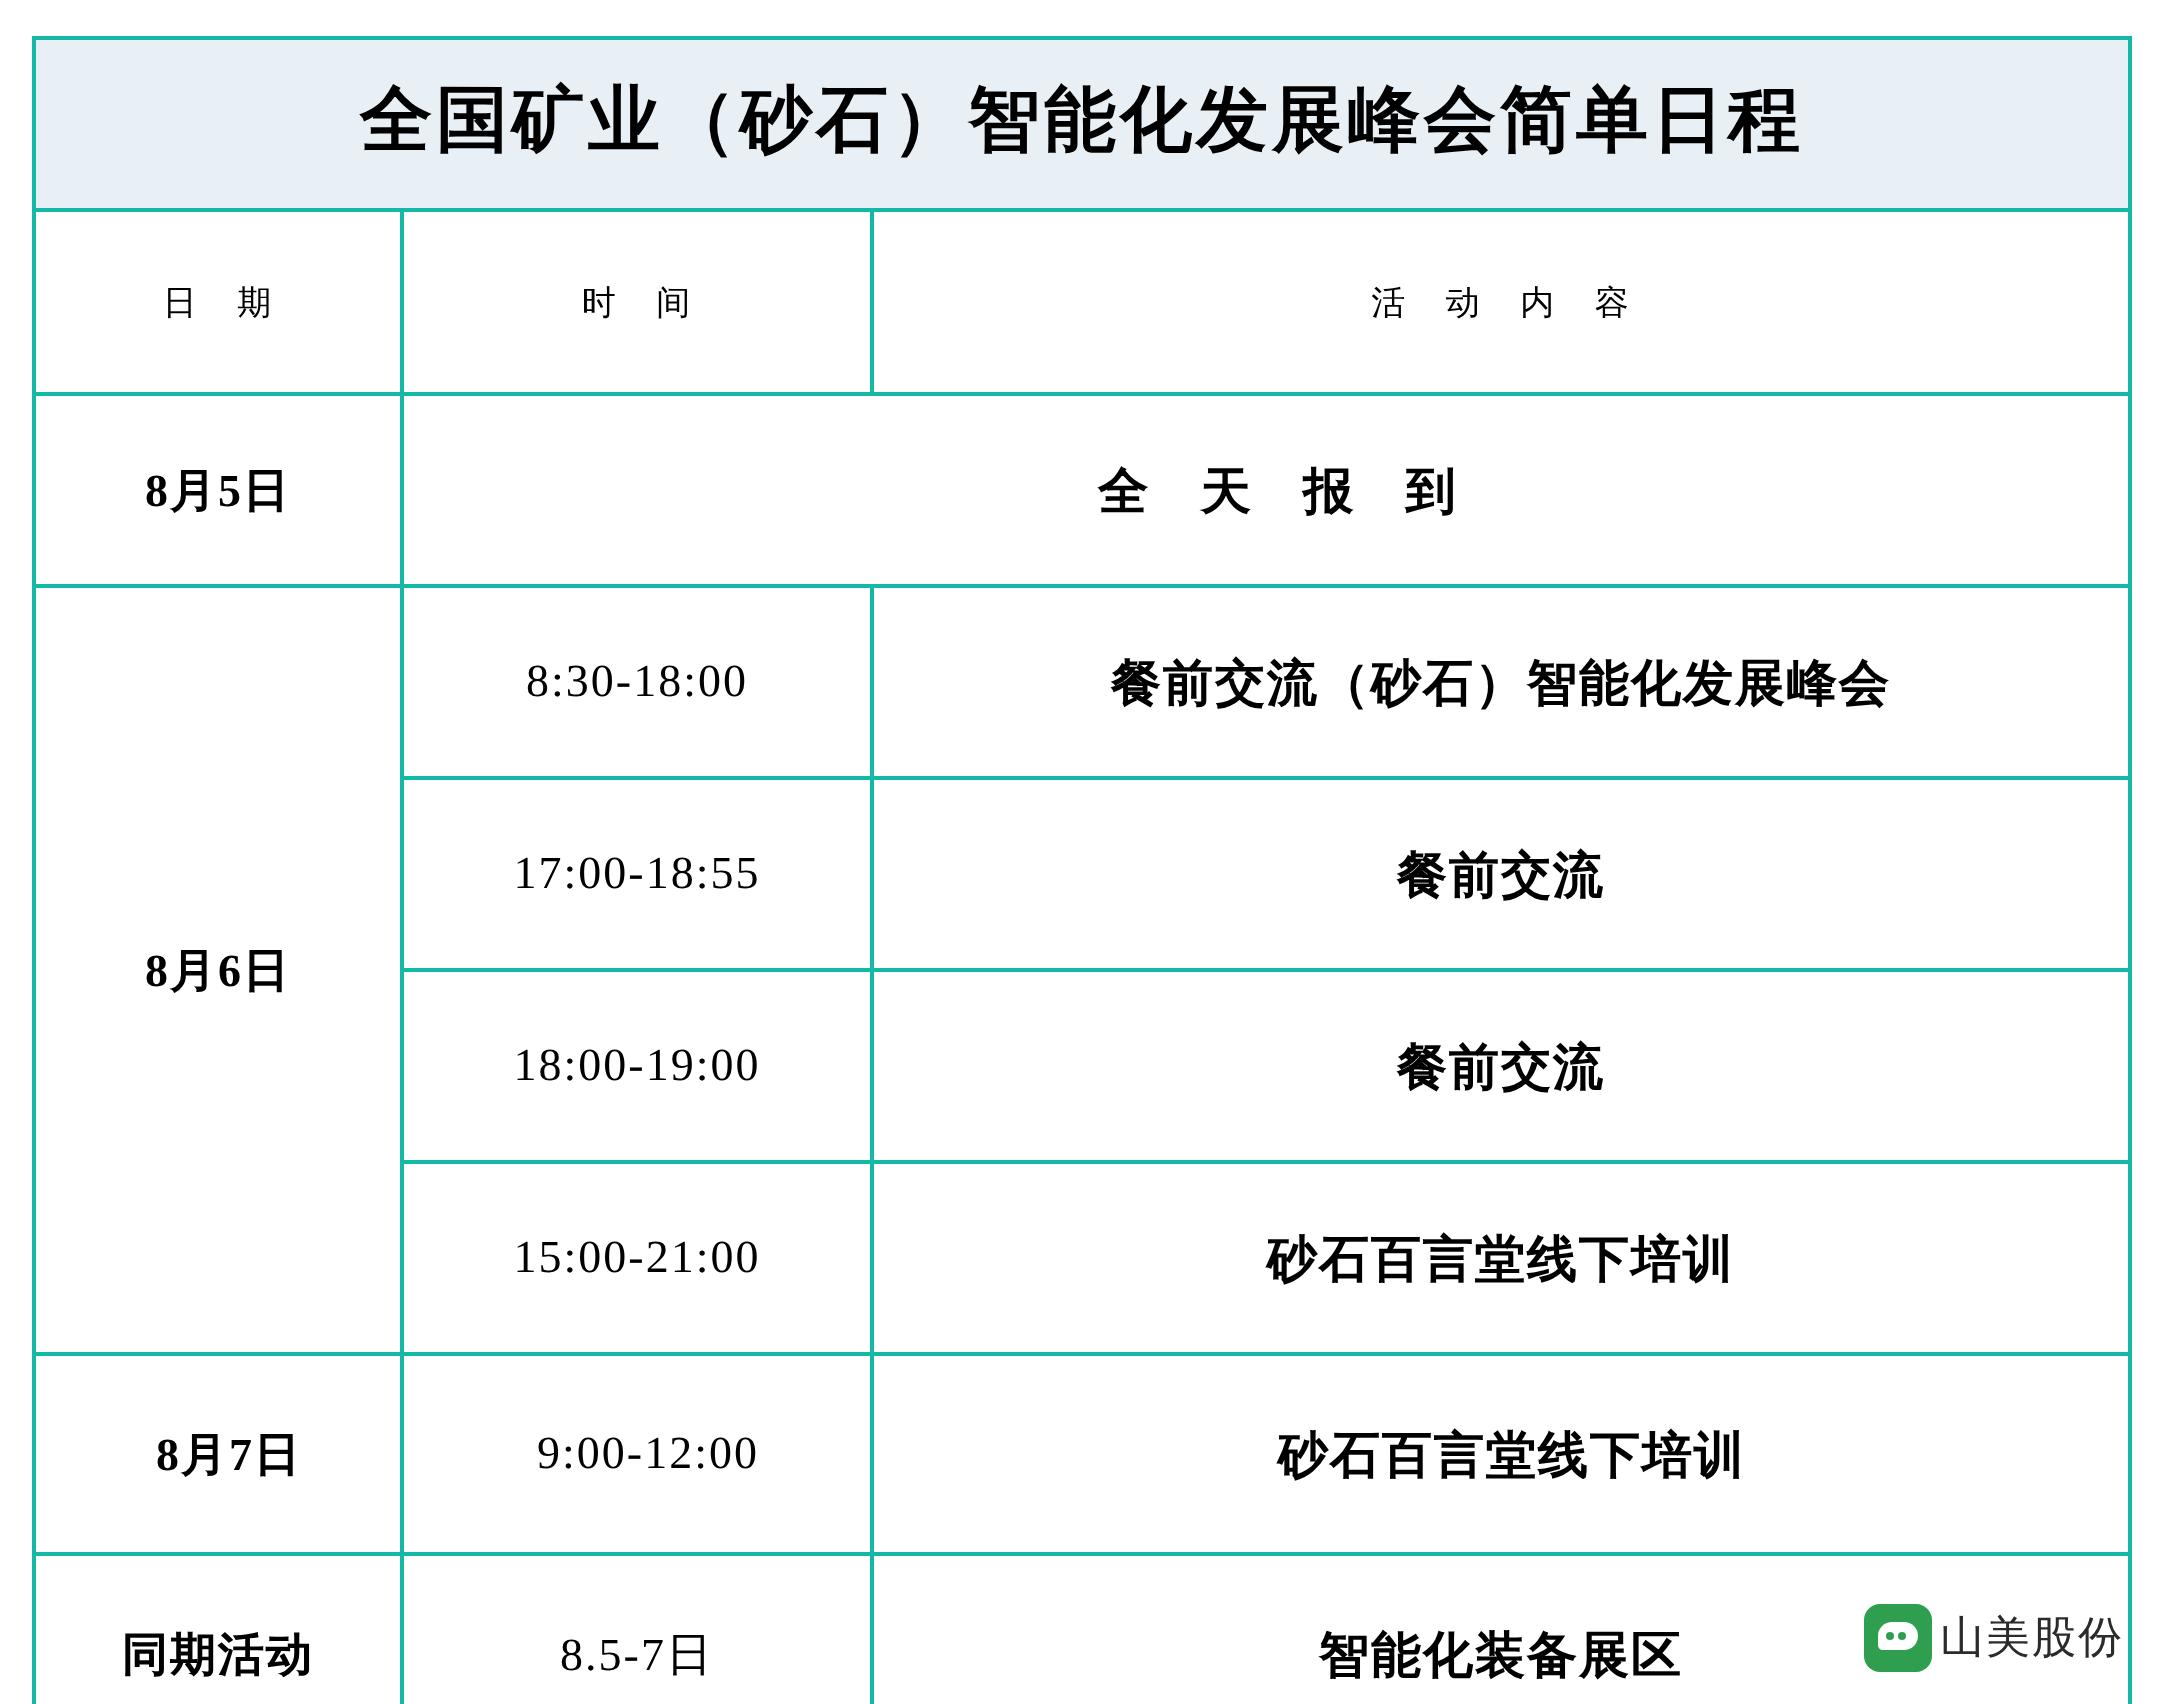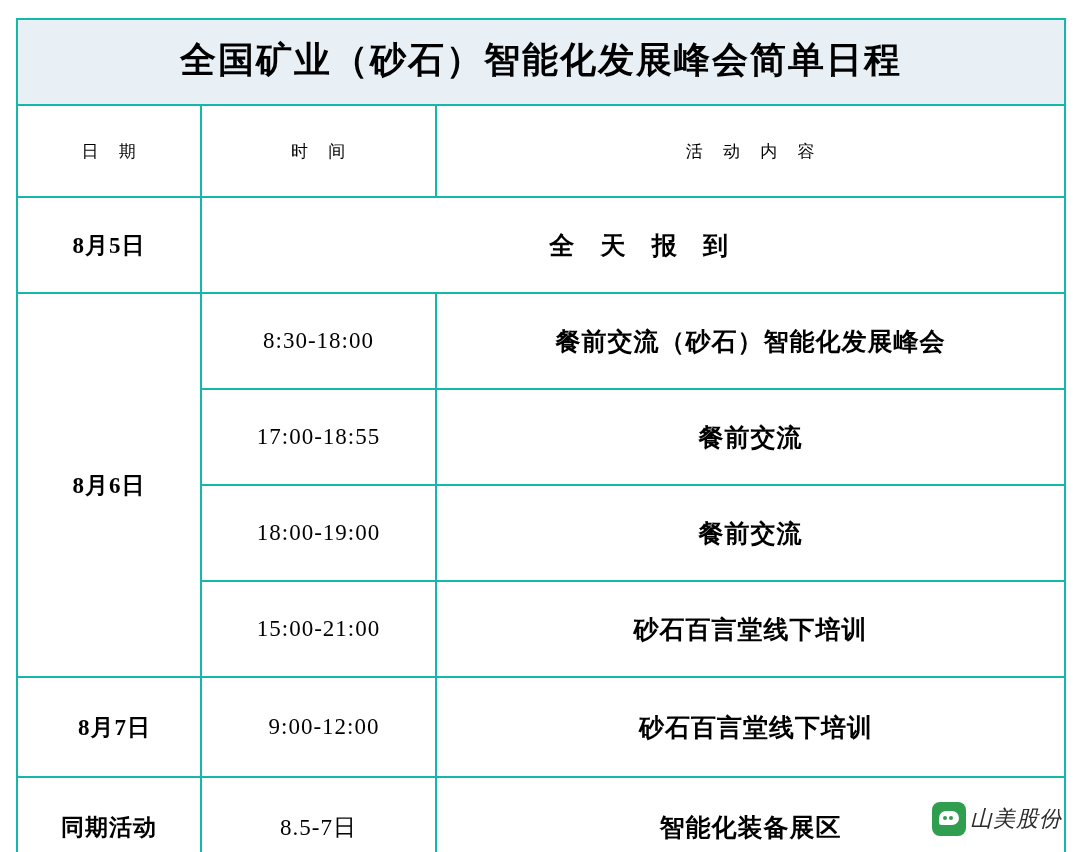--- a/index.html
+++ b/index.html
@@ -88,21 +88,20 @@
   }
   .watermark {
     position: absolute;
     right: 18px;
     bottom: 16px;
     display: flex;
     align-items: center;
     gap: 4px;
     color: #3a3a3a;
     font-family: "Liberation Sans", sans-serif;
-    font-style: italic;
   }
   .wm-logo {
     width: 34px;
     height: 34px;
     border-radius: 8px;
     background: #2f9e4f;
     position: relative;
     flex: 0 0 auto;
   }
   .wm-logo::before {

